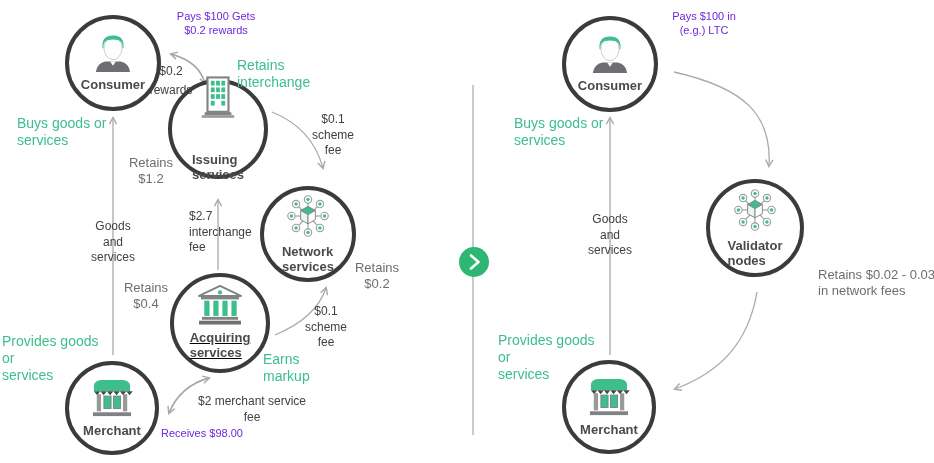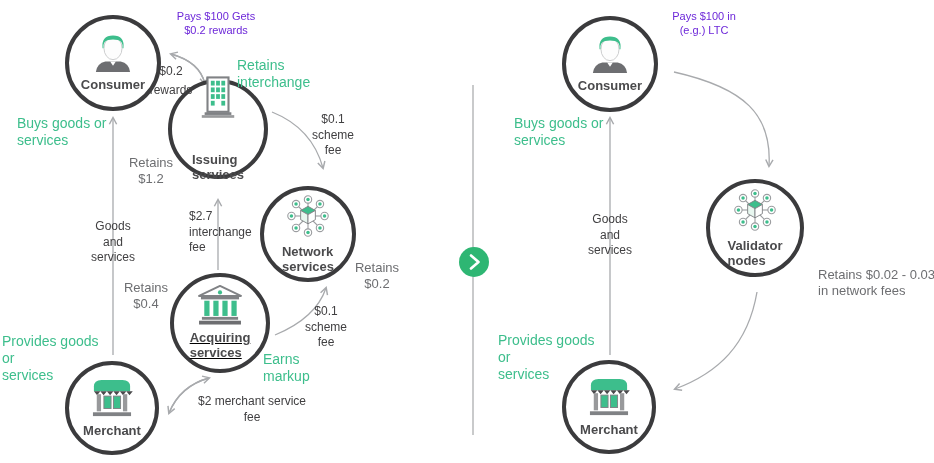--- a/index.html
+++ b/index.html
@@ -245,20 +245,21 @@
 fee</div>
   <div class="txt gray tc" style="left:122px;top:280px;width:48px;">Retains
 $0.4</div>
   <div class="txt green tl" style="left:263px;top:351px;width:60px;">Earns
 markup</div>
   <div class="txt dark tc" style="left:302px;top:304px;width:48px;">$0.1
 scheme
 fee</div>
   <div class="txt dark tl" style="left:197px;top:394px;width:110px;text-align:center;">$2 merchant service
 fee</div>
+  <div class="txt big tl" style="left:161px;top:426px;width:120px;">Receives $98.00</div>
   <div class="txt green tl" style="left:17px;top:115px;width:95px;">Buys goods or
 services</div>
   <div class="txt dark tc" style="left:85px;top:219px;width:56px;">Goods and
 services</div>
   <div class="txt green tl" style="left:2px;top:333px;width:112px;">Provides goods or
 services</div>
 
   <div class="txt big tc" style="left:647px;top:9px;width:114px;">Pays $100 in
 (e.g.) LTC</div>
   <div class="txt green tl" style="left:514px;top:115px;width:95px;">Buys goods or

